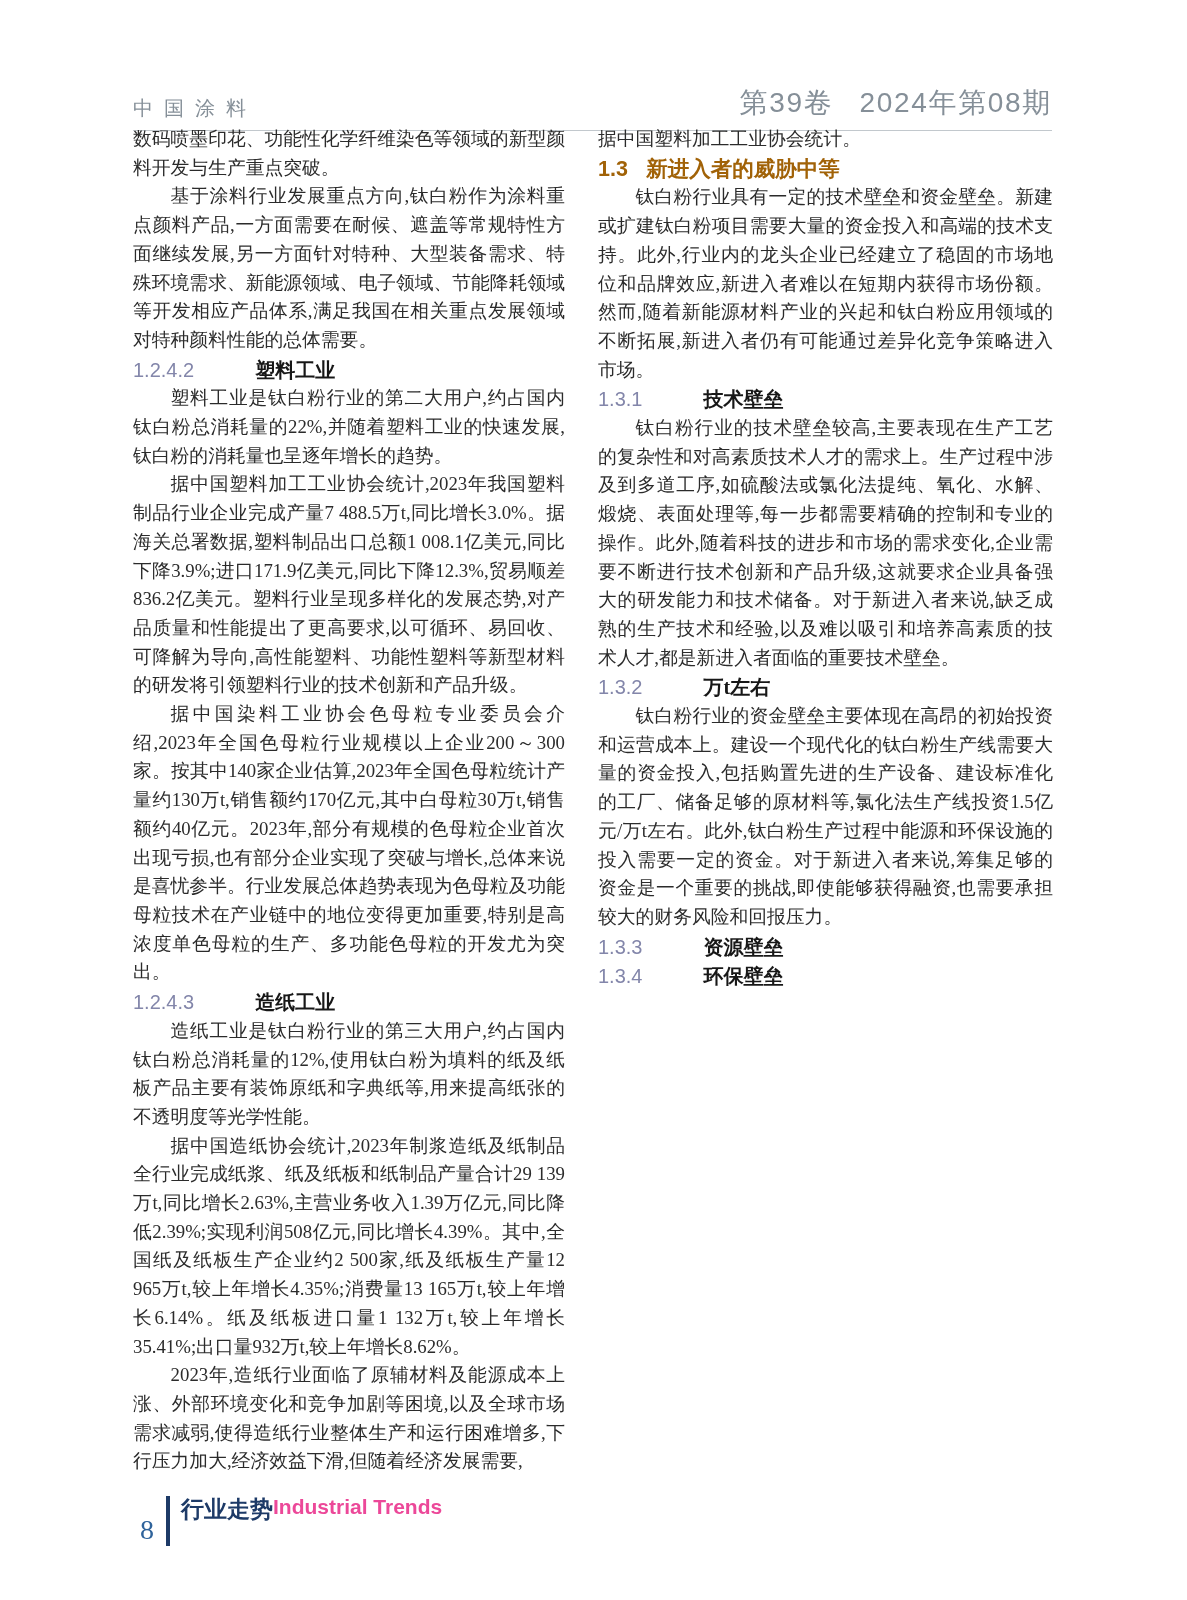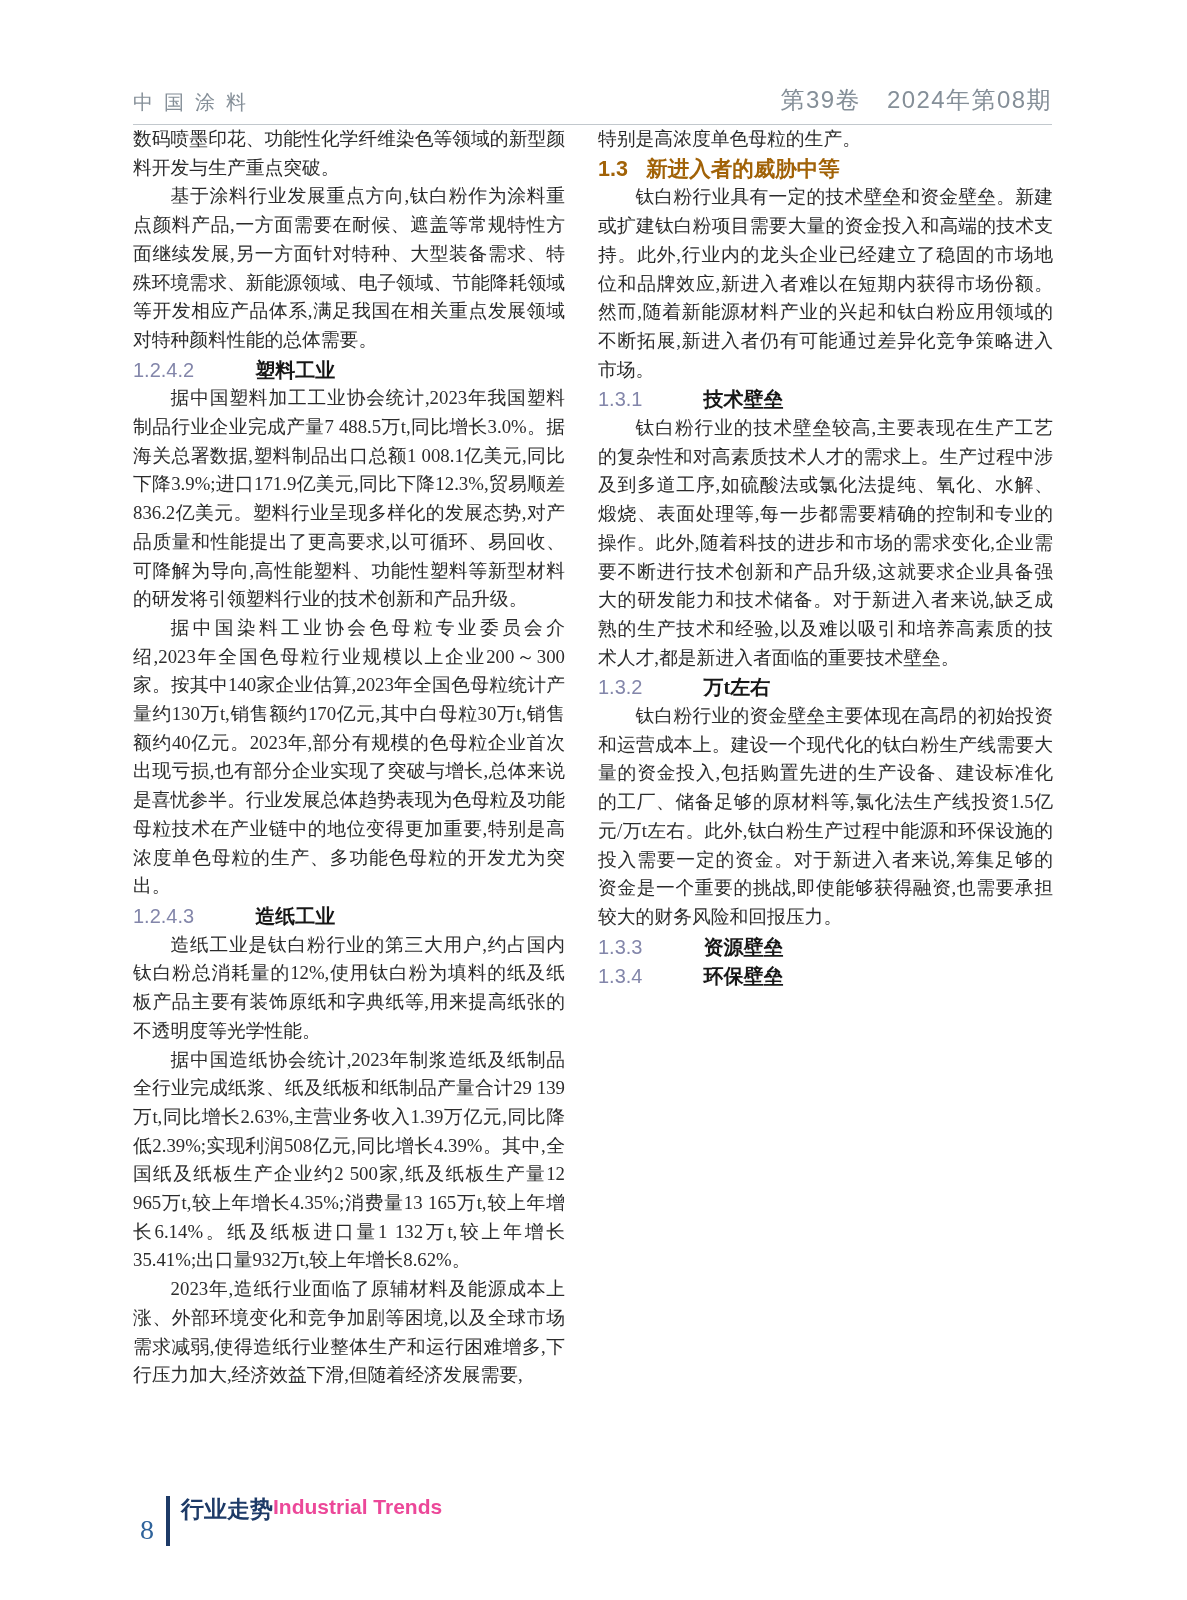--- a/index.html
+++ b/index.html
@@ -17,21 +17,21 @@
   .header {
     position:absolute;
     left:133px; top:84px; width:919px;
     display:flex; justify-content:space-between; align-items:flex-end;
     padding-bottom:8px;
     border-bottom:1.5px solid #c2c8cd;
     color:#858f98;
     font-family:"Liberation Sans","DejaVu Sans",sans-serif;
   }
   .journal-name { font-size:20px; letter-spacing:0.55em; }
-  .issue-info { font-size:24px; letter-spacing:0.06em; }
+  .issue-info { font-size:28px; letter-spacing:0.06em; }
   .issue-info .vol { margin-right:26px; }
 
   
   .content {
     position:absolute;
     left:133px; top:125px; width:920px;
     display:flex; gap:33px;
   }
   .col-left  { width:432px; }
   .col-right { width:455px; }
@@ -116,29 +116,30 @@
     <span class="issue-info">
       <span class="vol">第39卷</span><span>2024年第08期</span>
     </span>
   </div>
 
   <div class="content">
     <div class="col-left" id="col-left">
         <p class="para">数码喷墨印花、功能性化学纤维染色等领域的新型颜料开发与生产重点突破。</p>
         <p class="para indent">基于涂料行业发展重点方向,钛白粉作为涂料重点颜料产品,一方面需要在耐候、遮盖等常规特性方面继续发展,另一方面针对特种、大型装备需求、特殊环境需求、新能源领域、电子领域、节能降耗领域等开发相应产品体系,满足我国在相关重点发展领域对特种颜料性能的总体需要。</p>
         <div class="heading-3"><span class="h-num">1.2.4.2</span><span class="h-title">塑料工业</span></div>
+        <p class="para indent">塑料工业是钛白粉行业的第二大用户,约占国内钛白粉总消耗量的22%,并随着塑料工业的快速发展,钛白粉的消耗量也呈逐年增长的趋势。</p>
         <p class="para indent">据中国塑料加工工业协会统计,2023年我国塑料制品行业企业完成产量7 488.5万t,同比增长3.0%。据海关总署数据,塑料制品出口总额1 008.1亿美元,同比下降3.9%;进口171.9亿美元,同比下降12.3%,贸易顺差836.2亿美元。塑料行业呈现多样化的发展态势,对产品质量和性能提出了更高要求,以可循环、易回收、可降解为导向,高性能塑料、功能性塑料等新型材料的研发将引领塑料行业的技术创新和产品升级。</p>
         <p class="para indent">据中国染料工业协会色母粒专业委员会介绍,2023年全国色母粒行业规模以上企业200～300家。按其中140家企业估算,2023年全国色母粒统计产量约130万t,销售额约170亿元,其中白母粒30万t,销售额约40亿元。2023年,部分有规模的色母粒企业首次出现亏损,也有部分企业实现了突破与增长,总体来说是喜忧参半。行业发展总体趋势表现为色母粒及功能母粒技术在产业链中的地位变得更加重要,特别是高浓度单色母粒的生产、多功能色母粒的开发尤为突出。</p>
         <div class="heading-3"><span class="h-num">1.2.4.3</span><span class="h-title">造纸工业</span></div>
         <p class="para indent">造纸工业是钛白粉行业的第三大用户,约占国内钛白粉总消耗量的12%,使用钛白粉为填料的纸及纸板产品主要有装饰原纸和字典纸等,用来提高纸张的不透明度等光学性能。</p>
         <p class="para indent">据中国造纸协会统计,2023年制浆造纸及纸制品全行业完成纸浆、纸及纸板和纸制品产量合计29 139万t,同比增长2.63%,主营业务收入1.39万亿元,同比降低2.39%;实现利润508亿元,同比增长4.39%。其中,全国纸及纸板生产企业约2 500家,纸及纸板生产量12 965万t,较上年增长4.35%;消费量13 165万t,较上年增长6.14%。纸及纸板进口量1 132万t,较上年增长35.41%;出口量932万t,较上年增长8.62%。</p>
         <p class="para indent">2023年,造纸行业面临了原辅材料及能源成本上涨、外部环境变化和竞争加剧等困境,以及全球市场需求减弱,使得造纸行业整体生产和运行困难增多,下行压力加大,经济效益下滑,但随着经济发展需要,</p>
       </div>
     <div class="col-right" id="col-right">
-        <p class="para">特别是高浓度单色母粒的生产。</p>
+        <p class="para">据中国塑料加工工业协会统计。</p>
         <div class="heading-2"><span class="h-num">1.3</span><span class="h-title">新进入者的威胁中等</span></div>
         <p class="para indent">钛白粉行业具有一定的技术壁垒和资金壁垒。新建或扩建钛白粉项目需要大量的资金投入和高端的技术支持。此外,行业内的龙头企业已经建立了稳固的市场地位和品牌效应,新进入者难以在短期内获得市场份额。然而,随着新能源材料产业的兴起和钛白粉应用领域的不断拓展,新进入者仍有可能通过差异化竞争策略进入市场。</p>
         <div class="heading-3"><span class="h-num">1.3.1</span><span class="h-title">技术壁垒</span></div>
         <p class="para indent">钛白粉行业的技术壁垒较高,主要表现在生产工艺的复杂性和对高素质技术人才的需求上。生产过程中涉及到多道工序,如硫酸法或氯化法提纯、氧化、水解、煅烧、表面处理等,每一步都需要精确的控制和专业的操作。此外,随着科技的进步和市场的需求变化,企业需要不断进行技术创新和产品升级,这就要求企业具备强大的研发能力和技术储备。对于新进入者来说,缺乏成熟的生产技术和经验,以及难以吸引和培养高素质的技术人才,都是新进入者面临的重要技术壁垒。</p>
         <div class="heading-3"><span class="h-num">1.3.2</span><span class="h-title">万t左右</span></div>
         <p class="para indent">钛白粉行业的资金壁垒主要体现在高昂的初始投资和运营成本上。建设一个现代化的钛白粉生产线需要大量的资金投入,包括购置先进的生产设备、建设标准化的工厂、储备足够的原材料等,氯化法生产线投资1.5亿元/万t左右。此外,钛白粉生产过程中能源和环保设施的投入需要一定的资金。对于新进入者来说,筹集足够的资金是一个重要的挑战,即使能够获得融资,也需要承担较大的财务风险和回报压力。</p>
         <div class="heading-3"><span class="h-num">1.3.3</span><span class="h-title">资源壁垒</span></div>
         <div class="heading-3"><span class="h-num">1.3.4</span><span class="h-title">环保壁垒</span></div>
       </div>
   </div>

